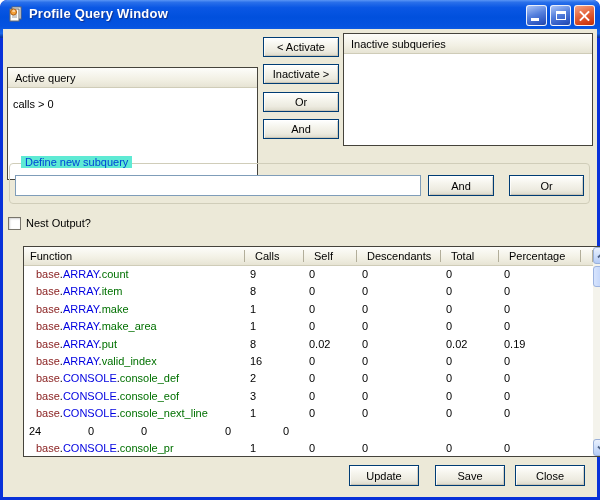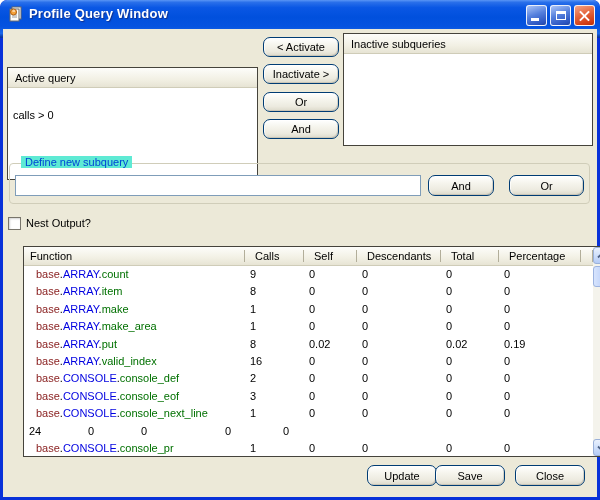--- a/index.html
+++ b/index.html
@@ -30,24 +30,24 @@
 
   .listbox{position:absolute;background:#fff;border:1px solid #45433b;}
   .lb-active{left:7px;top:33px;width:251px;height:113px;margin-top:34px;}
   .lb-inactive{left:343px;top:33px;width:250px;height:113px;}
   .lb-header{
     height:20px;line-height:20px;padding-left:7px;font-size:11px;color:#000;
     background:linear-gradient(180deg,#fdfdfa 0%,#f2f0e4 60%,#e7e4d4 100%);
     border-bottom:1px solid #cfccb8;
   }
   .lb-body{position:absolute;top:21px;left:0;right:0;bottom:0;background:#fff;}
-  .query-item{font-size:11px;padding:20px 0 0 5px;color:#000;white-space:nowrap;}
+  .query-item{font-size:11px;padding:9px 0 0 5px;color:#000;white-space:nowrap;}
 
   .xp-btn{
-    position:absolute;border:1px solid #003c74;border-radius:7px;color:#000;
+    position:absolute;border:1px solid #003c74;border-radius:0;color:#000;
     background:linear-gradient(180deg,#ffffff 0%,#f5f4ec 40%,#eceadf 75%,#dcd9ca 100%);
     font-family:"Liberation Sans",sans-serif;font-size:11px;text-align:center;padding:0;
     box-shadow:inset 0 1px 0 #fff,inset 1px 0 0 rgba(255,255,255,.7),inset -1px -1px 0 rgba(185,181,165,.55);
     cursor:default;
   }
   .xfer{left:263px;width:76px;height:20px;}
   .b-activate{top:37px;} .b-inactivate{top:64px;} .b-or-x{top:92px;} .b-and-x{top:119px;}
 
   .groupbox{position:absolute;left:9px;top:163px;width:581px;height:41px;border:1px solid #d0cdb9;border-radius:4px;}
   .gb-label{position:absolute;left:11px;top:-8px;background:#5eead4;padding:0 4px;font-size:11px;color:#0046d5;white-space:nowrap;}
@@ -82,21 +82,21 @@
     position:absolute;left:0;width:17px;height:17px;border:1px solid #9ab0d8;border-radius:3px;
     background:linear-gradient(180deg,#eaf1fd 0%,#cfdffa 50%,#b4cbf6 100%);
     display:flex;align-items:center;justify-content:center;padding:0;
   }
   .sb-up{top:0;} .sb-down{bottom:0;}
   .sb-thumb{
     position:absolute;left:0;top:19px;width:17px;height:21px;border:1px solid #9cb3e0;border-radius:3px;
     background:linear-gradient(90deg,#d7e4fd 0%,#c2d5fa 50%,#aec8f7 100%);
   }
   .footer-btn{height:21px;width:70px;top:465px;}
-  .b-update{left:367px;} .b-save{left:435px;} .b-close{left:515px;}
+  .b-update{left:349px;} .b-save{left:435px;} .b-close{left:515px;}
 </style>
 </head>
 <body>
 
 <div class="window">
 
   <div class="titlebar">
     <span class="win-icon">
       <svg width="16" height="16" viewBox="0 0 16 16">
         <rect x="4" y="1" width="9" height="12" fill="#fdfdfb" stroke="#6b6b6b"></rect>

